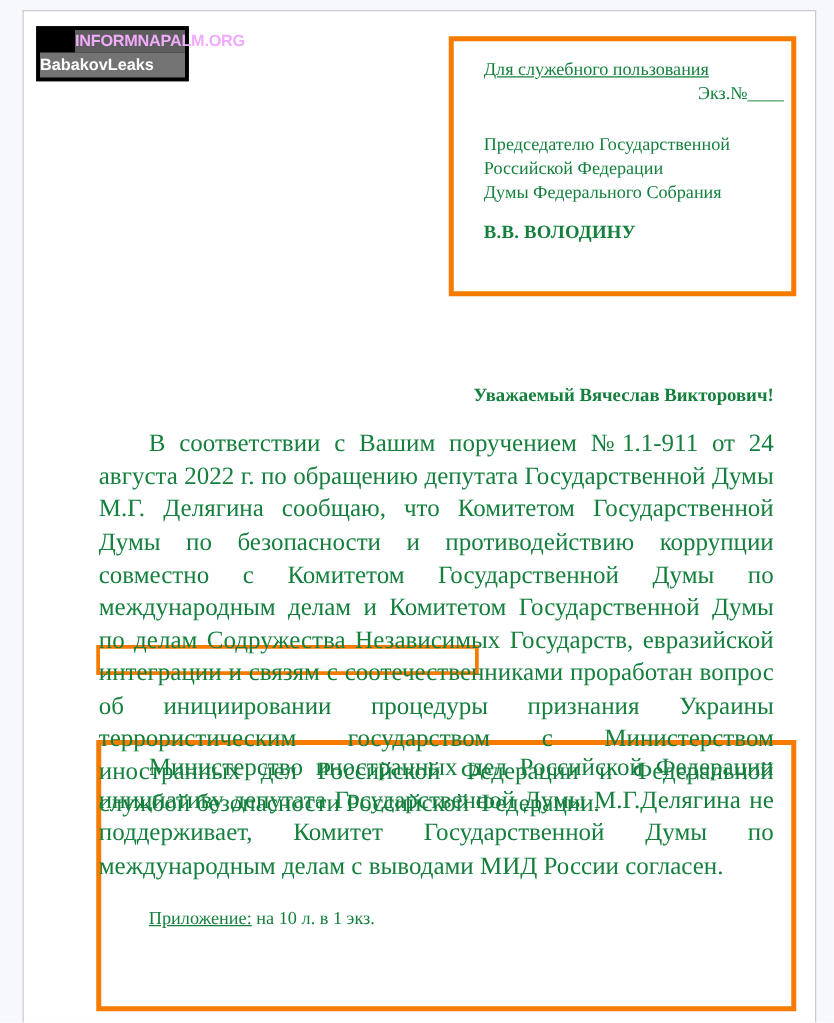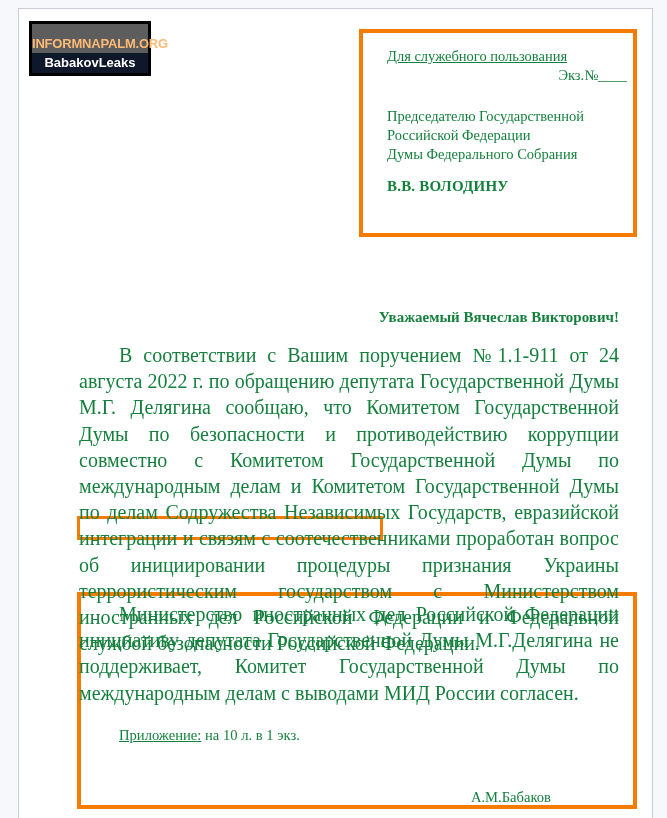--- a/index.html
+++ b/index.html
@@ -33,37 +33,37 @@
     position: absolute;
     left: 10px;
     top: 12px;
     width: 122px;
     border: 3px solid #000000;
     box-sizing: border-box;
     background: #000;
   }
   #logo .logo-line1 {
     background: #5d5d5d;
-    color: #fdba74;
+    color: #f0abfc;
     font-family: "Liberation Sans", sans-serif;
     font-weight: bold;
     font-size: 13px;
     letter-spacing: -0.2px;
     text-align: center;
     line-height: 16px;
-    padding: 12px 0 1px 0;
+    padding: 1px 0 1px 0;
     white-space: nowrap;
+    margin-left: 28px;
   }
   #logo .logo-line2 {
-    background: #0f172a;
+    background: #737373;
     color: #ffffff;
     font-family: "Liberation Sans", sans-serif;
     font-weight: bold;
     font-size: 13px;
-    text-align: center;
     line-height: 17px;
     padding: 1px 0 2px 0;
     white-space: nowrap;
   }
 
   
   .hl-box {
     position: absolute;
     border: 4px solid #f57c00;
     box-sizing: border-box;
@@ -180,15 +180,14 @@
 
   <div class="doc-text para" id="para-2">
     <span class="indent"></span><span>Министерство иностранных дел Российской Федерации инициативу депутата Государственной Думы М.Г.Делягина не поддерживает, Комитет Государственной Думы по международным делам с выводами МИД России согласен.</span>
   </div>
 
   <div class="doc-text" id="appendix">
     <span class="u">Приложение:</span>
     <span>на 10 л. в 1 экз.</span>
   </div>
 
-  <div class="doc-text" id="signature">А.М.Бабаков</div>
 
 </div>
 
 </body></html>

